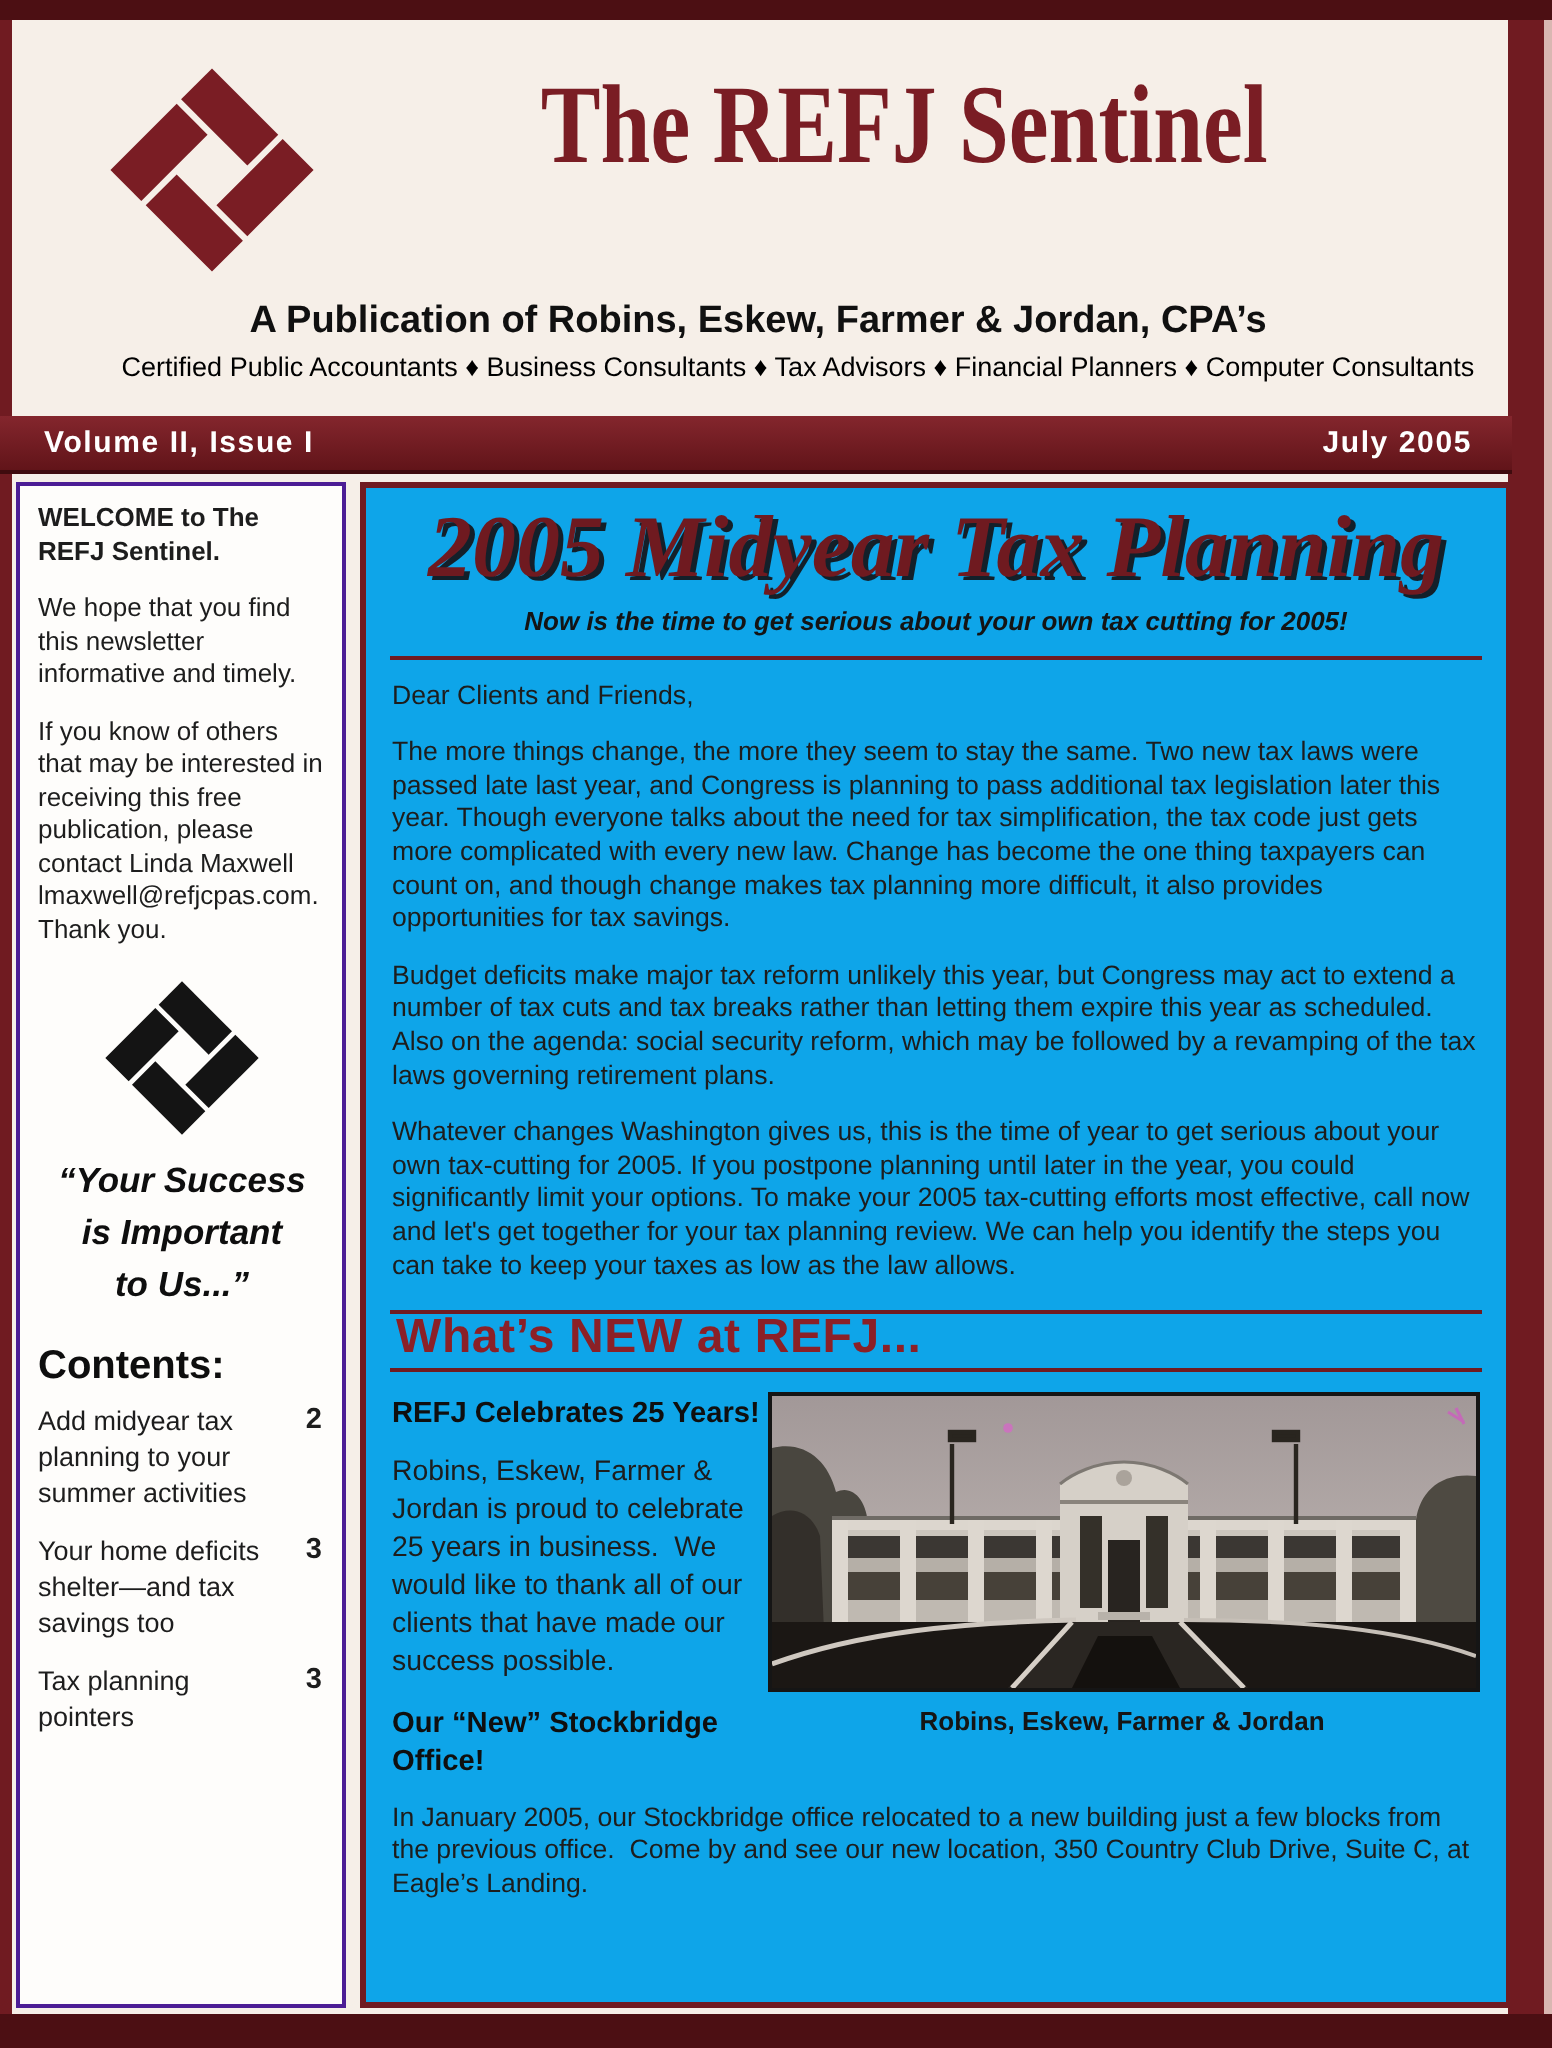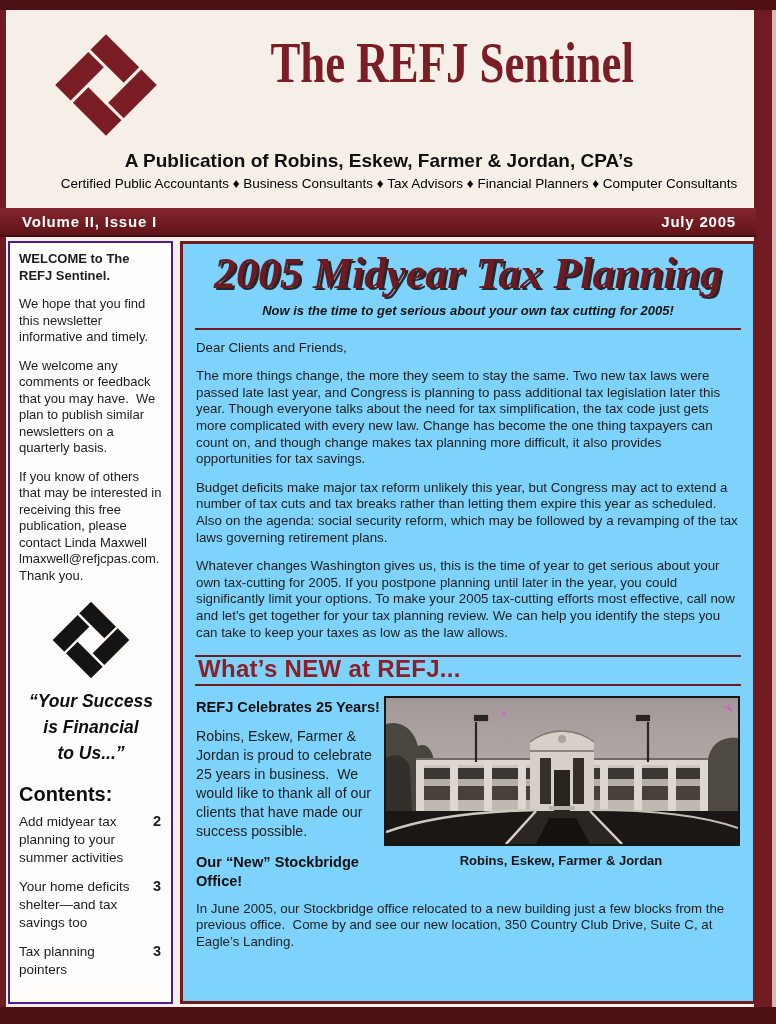--- a/index.html
+++ b/index.html
@@ -30,21 +30,21 @@
        border:2px solid #4c1d95;box-sizing:border-box;padding:8px 8px 4px 9px;
        font-size:13px;line-height:16.5px;overflow:hidden;}
   .sidebar p{margin:0 0 12px 0;white-space:pre-wrap;}
   .sidebar-logo{display:block;margin:16px auto 8px auto;width:84px;height:80px;}
   .quote{text-align:center;font-weight:bold;font-style:italic;font-size:17.5px;line-height:26px;color:#0e0e0e;margin-top:6px;}
   .contents-heading{font-weight:bold;font-size:20px;color:#0e0e0e;margin:20px 0 10px 0;}
   .toc-row{display:flex;margin-bottom:11px;}
   .toc-label{width:116px;font-size:13.5px;line-height:18px;}
   .toc-page{flex:1;text-align:right;font-weight:bold;font-size:14.5px;padding-right:2px;}
   
-  .main{left:180px;top:241px;width:576px;height:763px;background:#7dd3fc;
+  .main{left:180px;top:241px;width:576px;height:763px;background:#0ea5e9;
        border:3px solid #701b21;box-sizing:border-box;padding:2px 13px 4px 13px;
        font-size:13.3px;line-height:16.6px;overflow:hidden;}
   .article-title{text-align:center;font-family:"Liberation Serif",serif;font-style:italic;font-weight:bold;
        font-size:44px;line-height:52px;color:#6f1a20;text-shadow:2.5px 2px 0 rgba(20,8,8,.85);margin-top:2px;white-space:nowrap;}
   .article-subtitle{text-align:center;font-weight:bold;font-style:italic;font-size:13px;color:#141414;margin:3px 0 8px 0;}
   .rule{border:none;border-top:2.5px solid #701b21;margin:0 -1px 10px -1px;}
   .main p{margin:0 0 12px 0;white-space:pre-wrap;}
   .news-heading{color:#8b2027;font-weight:bold;font-size:24px;letter-spacing:.3px;margin:4px 0 6px 2px;}
   .rule2{border:none;border-top:2.5px solid #701b21;margin:14px -1px 0 -1px;}
   .rule3{border:none;border-top:2.5px solid #701b21;margin:6px -1px 10px -1px;}
@@ -86,37 +86,36 @@
   <div class="abs tagline">Certified Public Accountants ♦ Business Consultants ♦ Tax Advisors ♦ Financial Planners ♦ Computer Consultants</div>
 
   <div class="abs issue-bar">
     <span>Volume II, Issue I</span>
     <span>July 2005</span>
   </div>
 
   <aside class="abs sidebar">
     <p style="font-weight:bold;">WELCOME to The REFJ Sentinel.</p>
     <p>We hope that you find this newsletter informative and timely.</p>
-    <p>We welcome any comments or feedback that you may have.  We plan to publish similar newsletters on a quarterly basis.</p>
     <p>If you know of others that may be interested in receiving this free publication, please contact Linda Maxwell lmaxwell@refjcpas.com. Thank you.</p>
 
     <span class="sidebar-logo">
       <svg viewBox="0 0 96 96" width="84" height="80">
         <g transform="translate(96,0) scale(-1,1)" fill="#141414">
           <polygon points="18,32 48,2 62,16 48,30 32,46"></polygon>
           <polygon points="64,18 94,48 80,62 66,48 50,32"></polygon>
           <polygon points="78,64 48,94 34,80 48,66 64,50"></polygon>
           <polygon points="32,78 2,48 16,34 30,48 46,64"></polygon>
         </g>
       </svg>
     </span>
 
     <div class="quote">
       <div>“Your Success</div>
-      <div>is Financial</div>
+      <div>is Important</div>
       <div>to Us...”</div>
     </div>
 
     <div class="contents-heading">Contents:</div>
 
     <div class="toc-row">
       <div class="toc-label">Add midyear tax planning to your summer activities</div>
       <div class="toc-page">2</div>
     </div>
     <div class="toc-row">
@@ -211,16 +210,16 @@
             <circle cx="118" cy="16" r="2.4" fill="#d667c8" opacity=".75"></circle>
             <path d="M338,8 l8,5 M342,6 l4,8" stroke="#cc5fc0" stroke-width="1.6" opacity=".8"></path>
           </svg>
         </div>
         <div class="photo-caption">
           <div>Robins, Eskew, Farmer &amp; Jordan</div>
         </div>
       </div>
     </div>
 
-    <p class="closing">In June 2005, our Stockbridge office relocated to a new building just a few blocks from the previous office.  Come by and see our new location, 350 Country Club Drive, Suite C, at Eagle’s Landing.</p>
+    <p class="closing">In January 2005, our Stockbridge office relocated to a new building just a few blocks from the previous office.  Come by and see our new location, 350 Country Club Drive, Suite C, at Eagle’s Landing.</p>
   </main>
 
 </div>
 
 </body></html>

